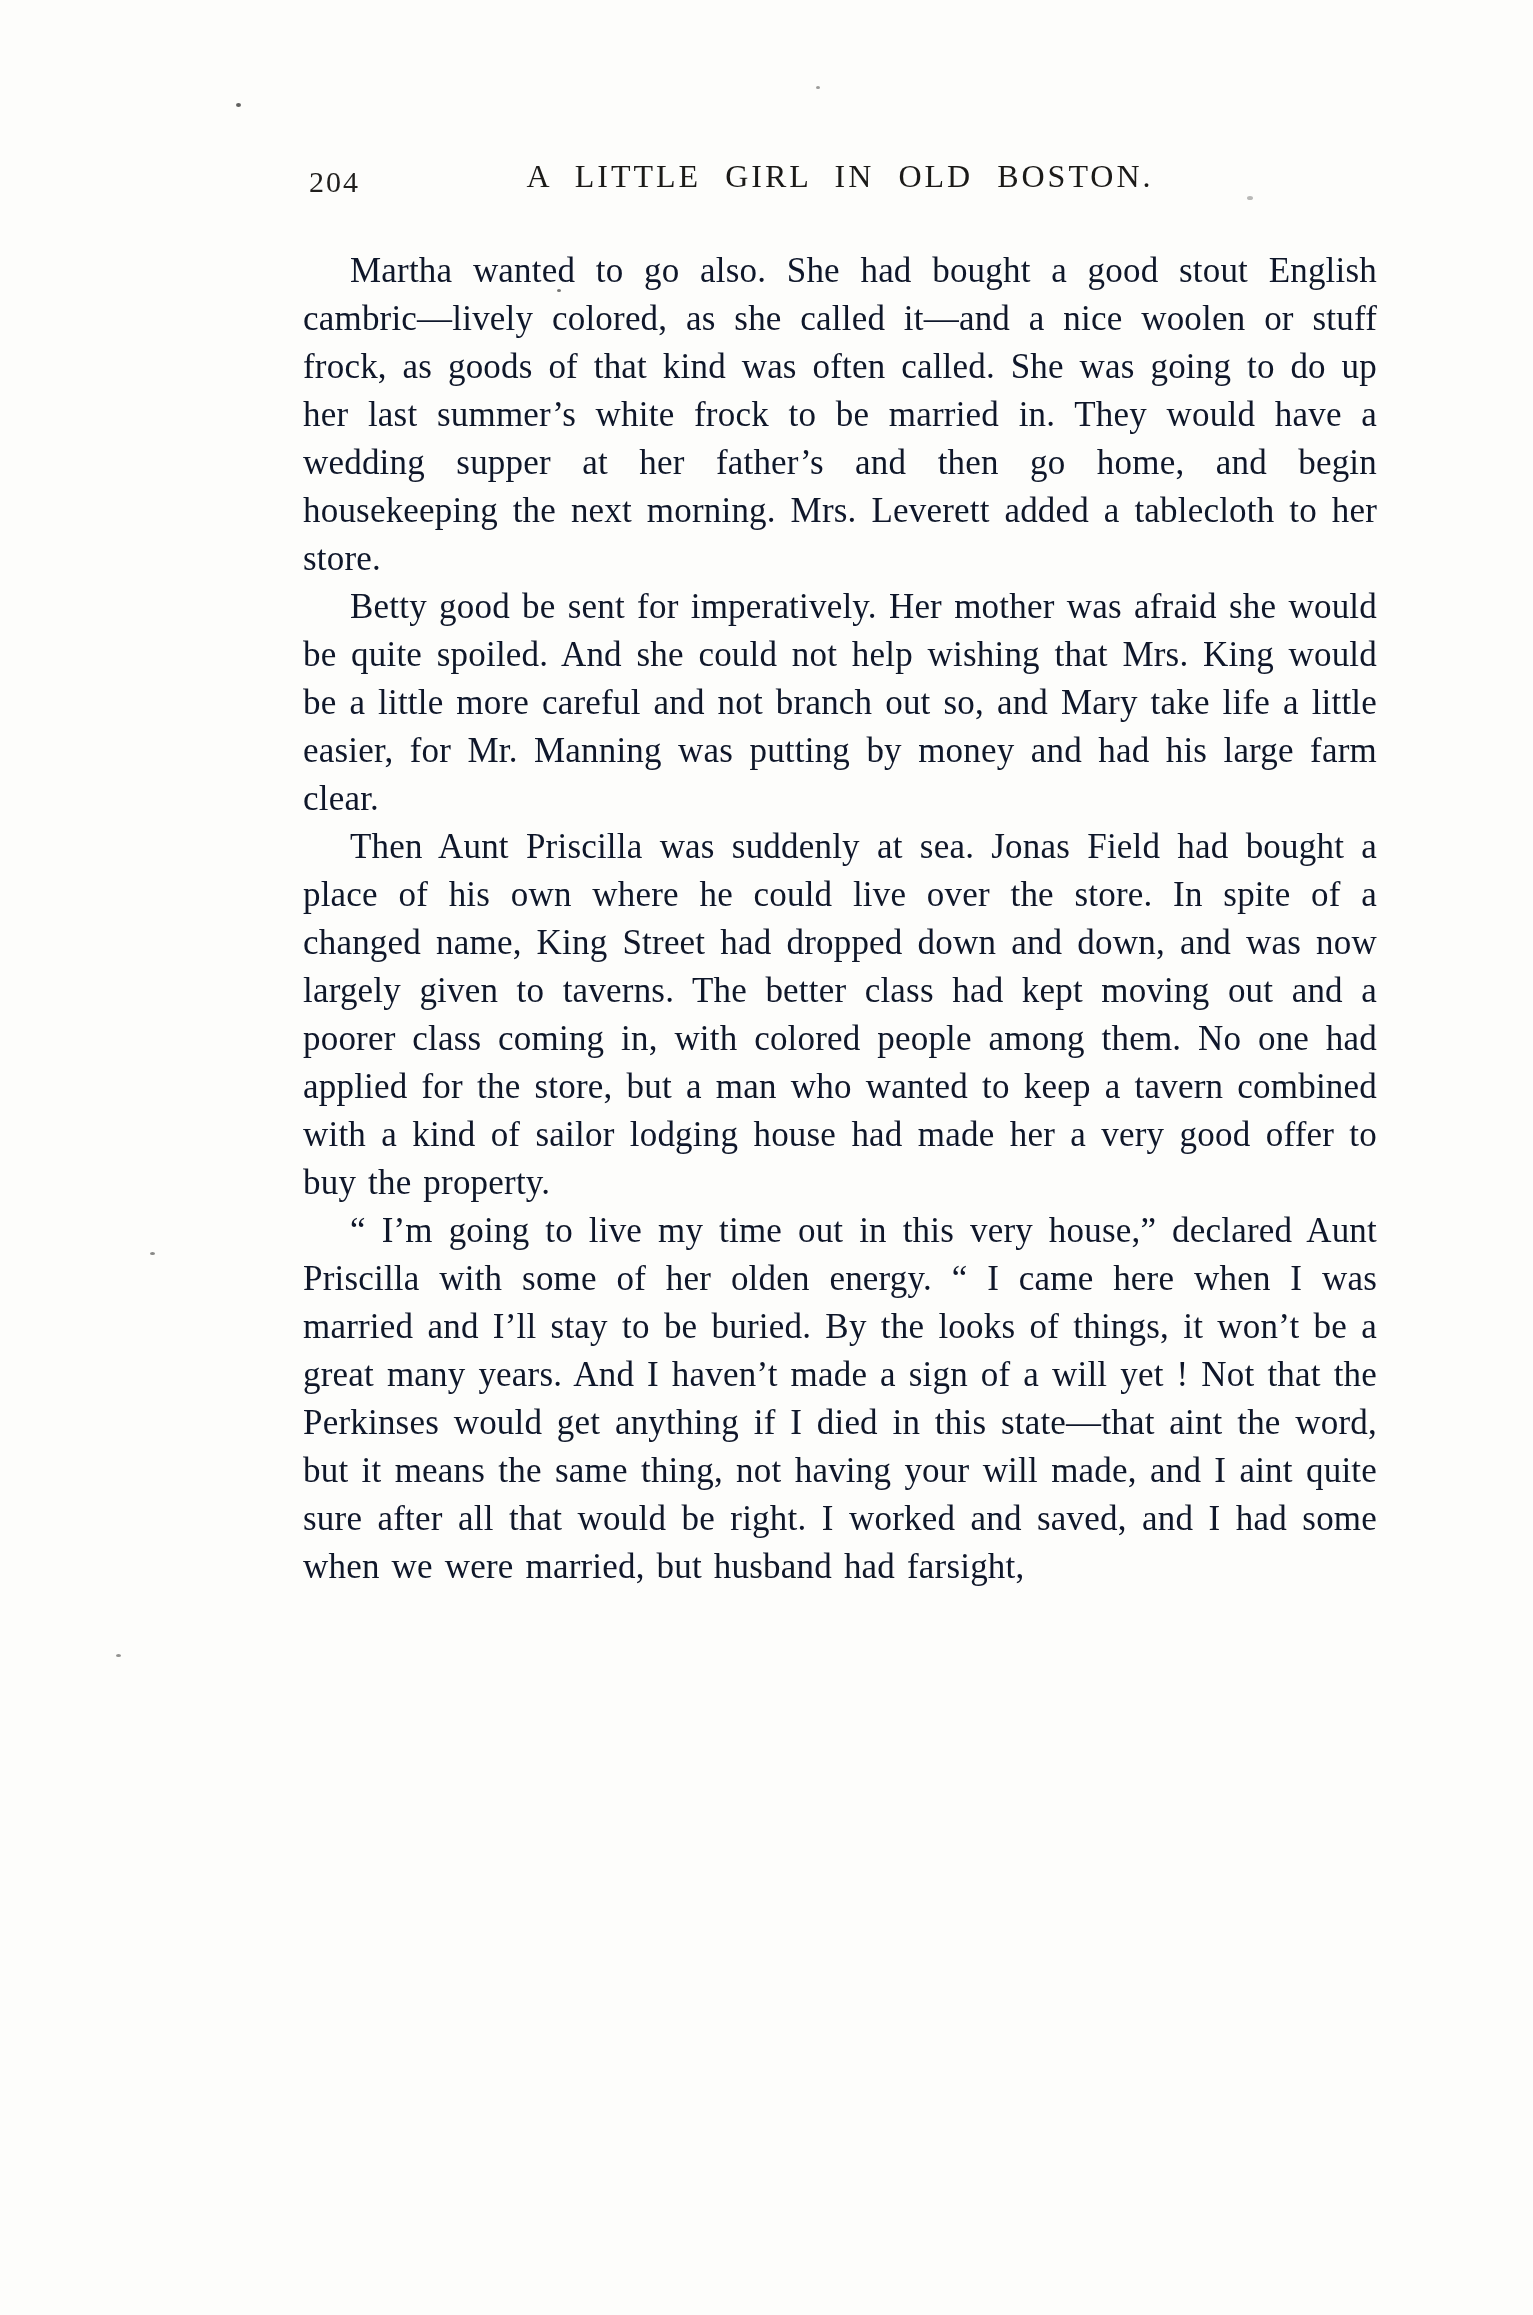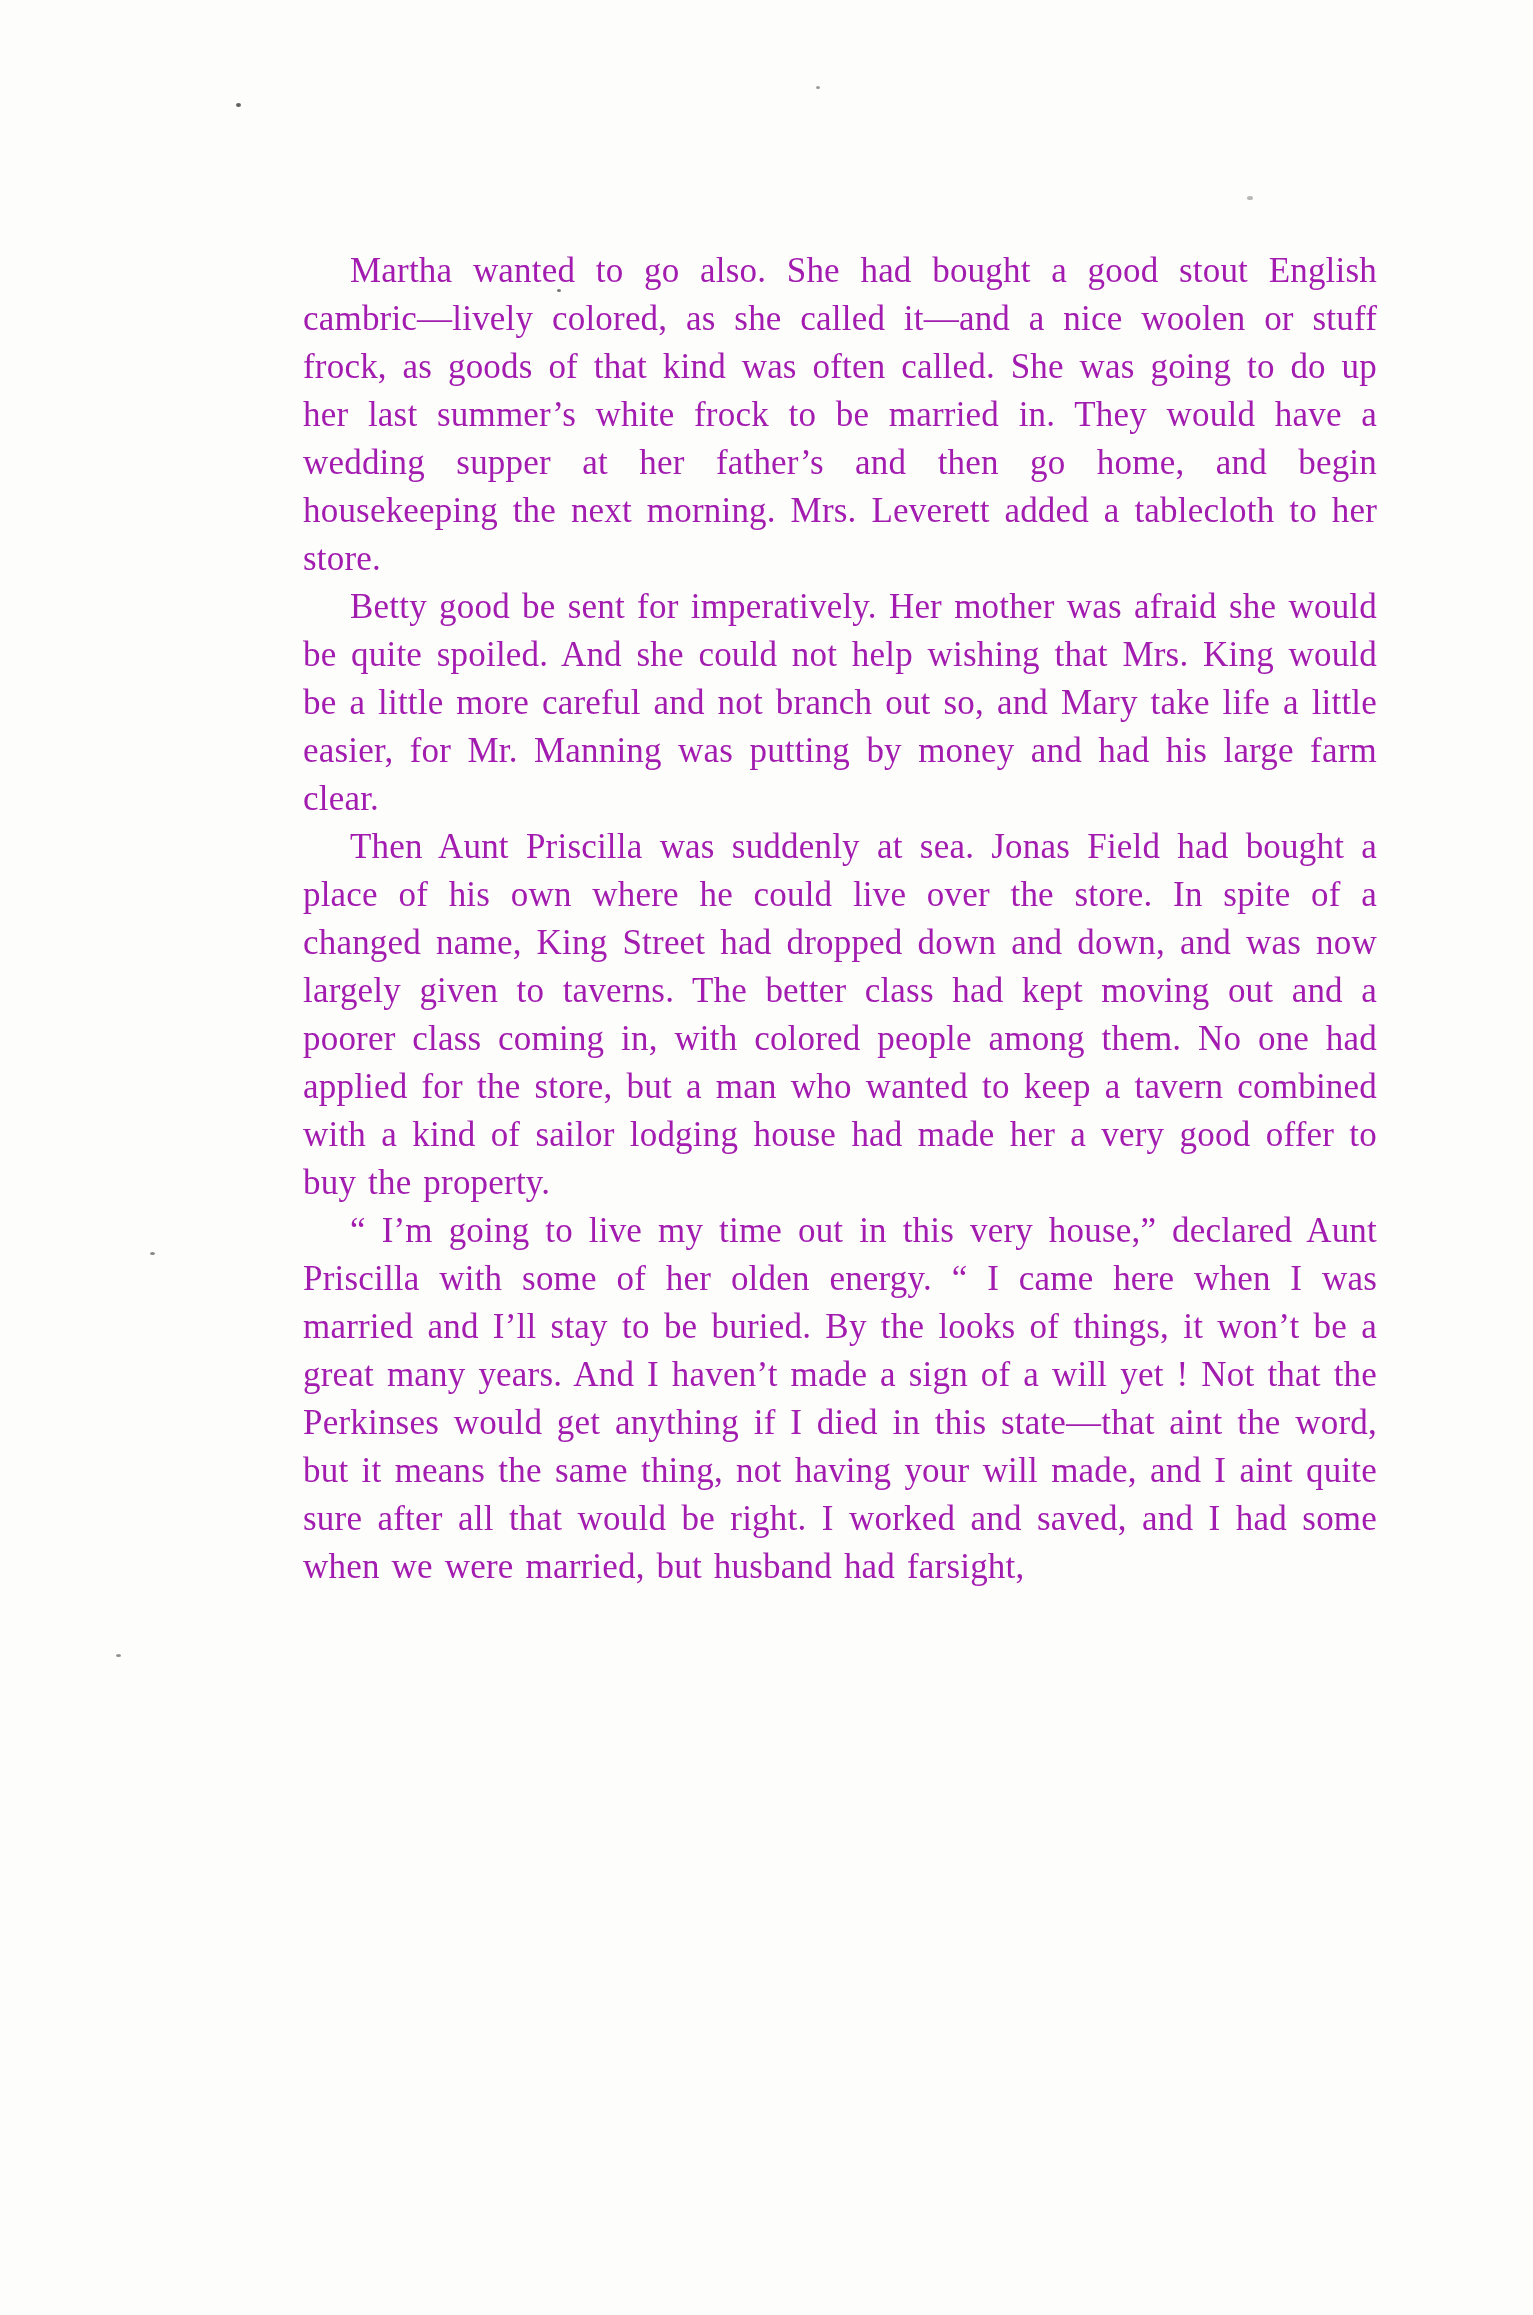--- a/index.html
+++ b/index.html
@@ -46,21 +46,21 @@
   .text-block {
     position: absolute;
     top: 247px;
     left: 303px;
     width: 1074px;
     font-size: 35px;
     line-height: 48px;
     text-align: justify;
     letter-spacing: 0.2px;
     word-spacing: 3px;
-    color: #a21caf;
+    color: #0f172a;
   }
   .text-block p {
     margin: 0;
     padding: 0;
     text-indent: 47px;
   }
   .speck {
     position: absolute;
     background: #3a3a38;
     border-radius: 50%;
@@ -70,20 +70,24 @@
   .speck-3 { left: 1247px; top: 196px; width: 6px; height: 4px; opacity: .35; }
   .speck-4 { left: 150px; top: 1252px; width: 5px; height: 3px; opacity: .6; }
   .speck-5 { left: 116px; top: 1654px; width: 5px; height: 3px; opacity: .55; }
   .speck-6 { left: 557px; top: 289px; width: 4px; height: 3px; opacity: .7; }
 </style>
 </head>
 <body>
 
 <div class="page">
 
+  <header class="running-head">
+    <span class="page-num">204</span>
+    <span class="running-title">A LITTLE GIRL IN OLD BOSTON.</span>
+  </header>
 
   <main class="text-block">
     <p>Martha wanted to go also.  She had bought a good stout English cambric—lively colored, as she called it—and a nice woolen or stuff frock, as goods of that kind was often called.  She was going to do up her last summer’s white frock to be married in.  They would have a wedding supper at her father’s and then go home, and begin housekeeping the next morning.  Mrs. Leverett added a tablecloth to her store.</p>
     <p>Betty good be sent for imperatively.  Her mother was afraid she would be quite spoiled.  And she could not help wishing that Mrs. King would be a little more careful and not branch out so, and Mary take life a little easier, for Mr. Manning was putting by money and had his large farm clear.</p>
     <p>Then Aunt Priscilla was suddenly at sea.  Jonas Field had bought a place of his own where he could live over the store.  In spite of a changed name, King Street had dropped down and down, and was now largely given to taverns.  The better class had kept moving out and a poorer class coming in, with colored people among them.  No one had applied for the store, but a man who wanted to keep a tavern combined with a kind of sailor lodging house had made her a very good offer to buy the property.</p>
     <p>“ I’m going to live my time out in this very house,” declared Aunt Priscilla with some of her olden energy. “ I came here when I was married and I’ll stay to be buried.  By the looks of things, it won’t be a great many years.  And I haven’t made a sign of a will yet !  Not that the Perkinses would get anything if I died in this state—that aint the word, but it means the same thing, not having your will made, and I aint quite sure after all that would be right.  I worked and saved, and I had some when we were married, but husband had farsight,</p>
   </main>
 
   <span class="speck speck-1"></span>
   <span class="speck speck-2"></span>

